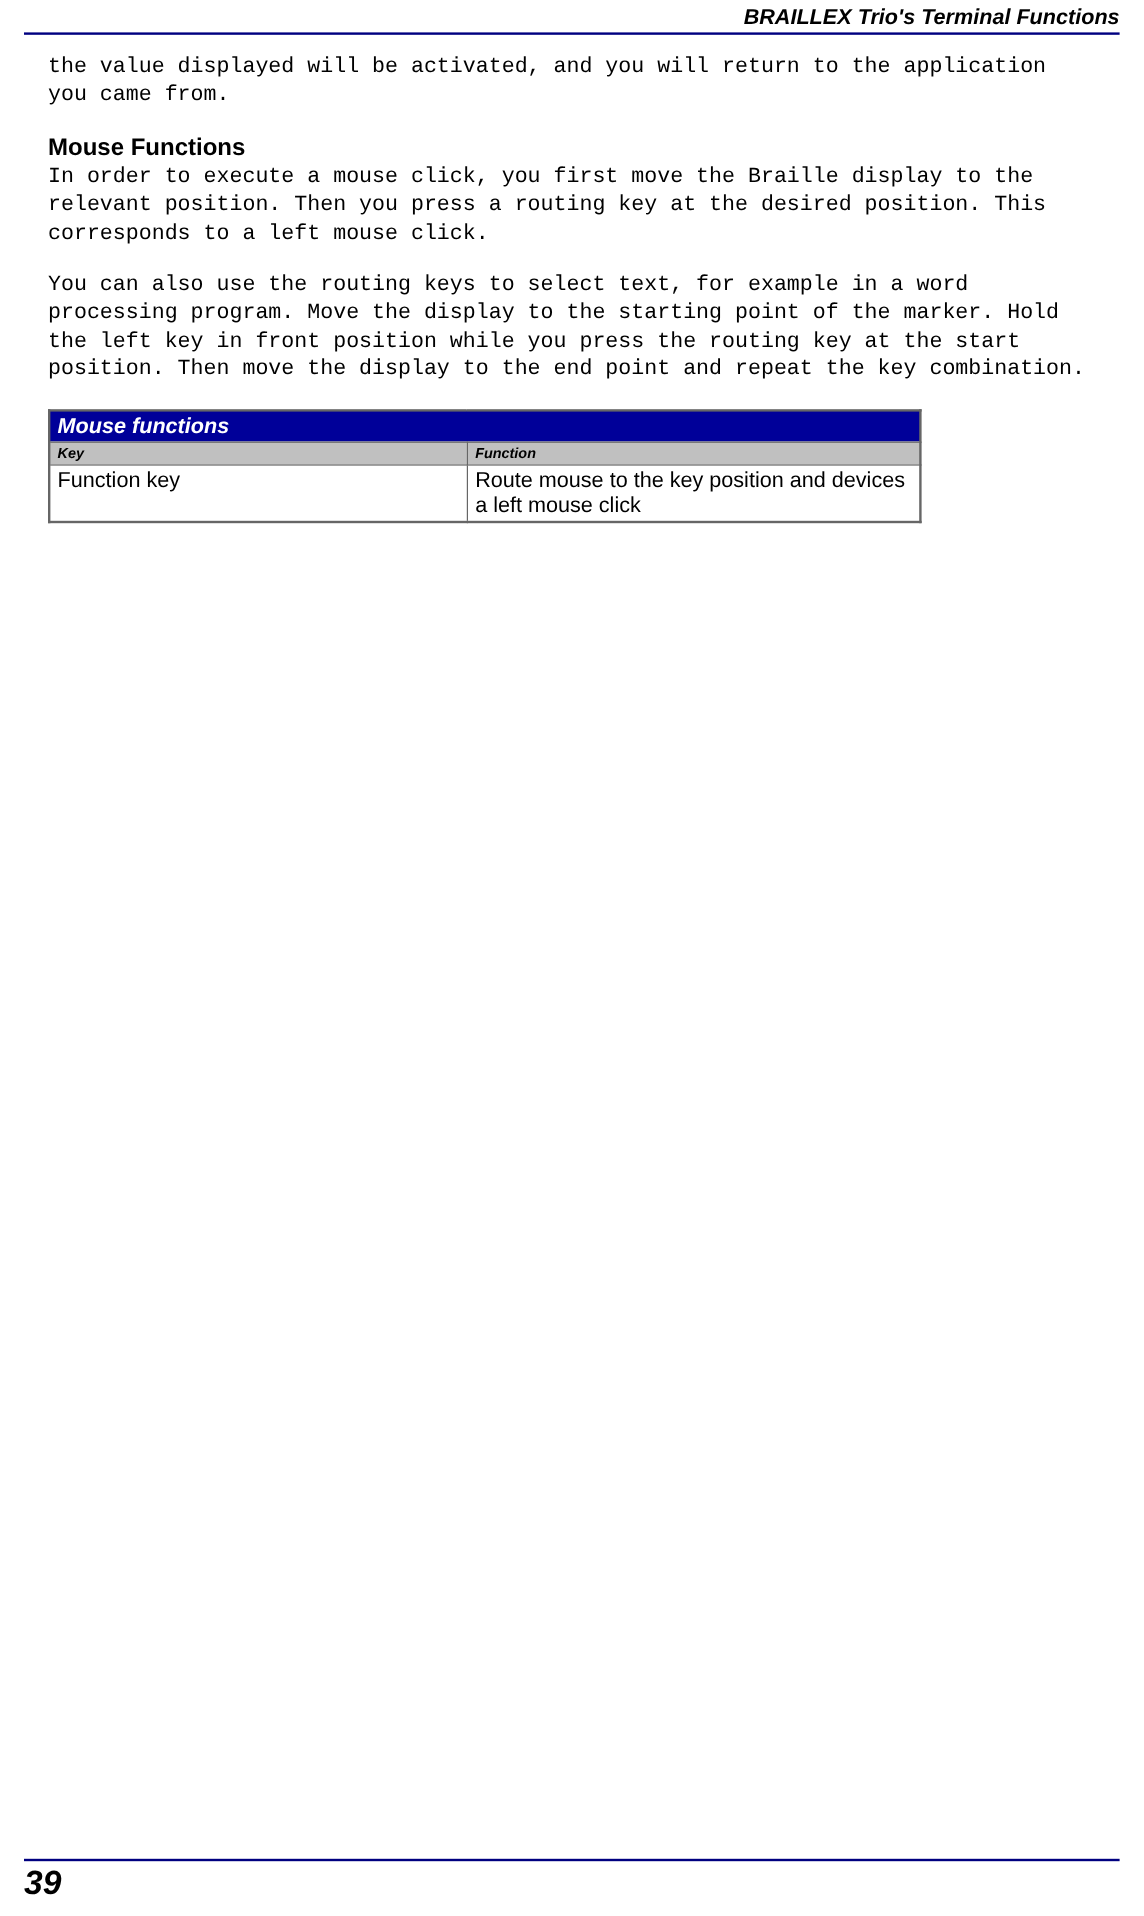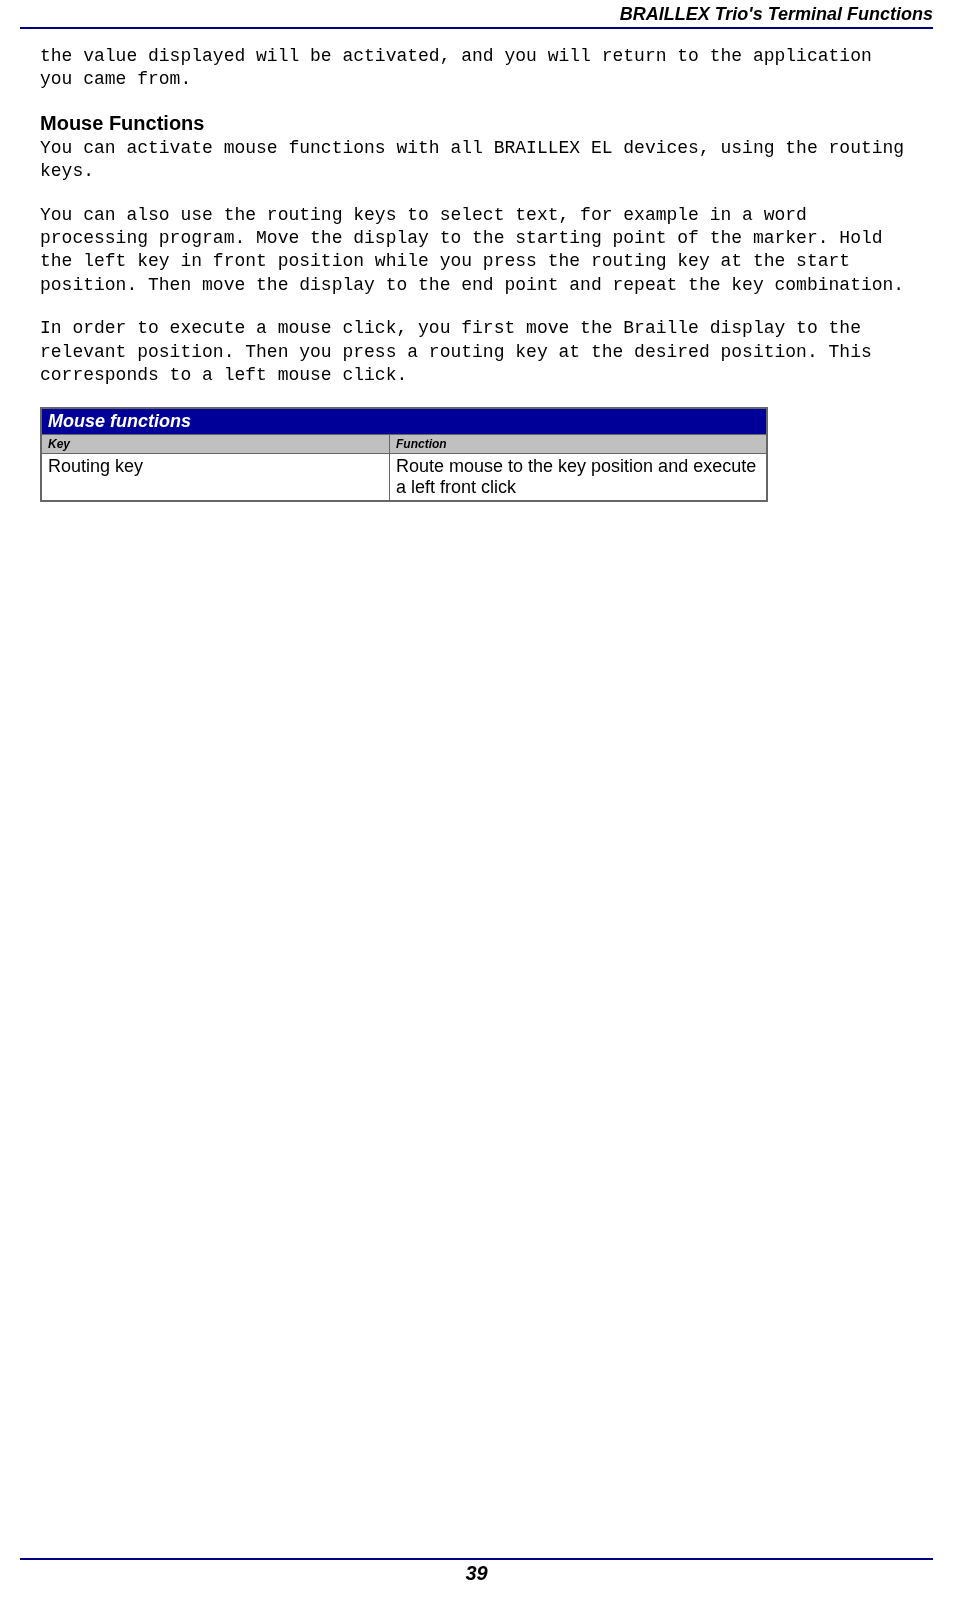--- a/index.html
+++ b/index.html
@@ -74,53 +74,52 @@
       bottom: 12px;
       left: 20px;
       right: 20px;
     }
     .footer-rule {
       border: none;
       border-top: 2px solid #000080;
       margin: 0 0 2px 0;
     }
     .page-num {
-      text-align: center;
+      text-align: left;
       font-weight: bold;
       font-style: italic;
-      font-size: 20px;
+      font-size: 28px;
     }
   </style>
 </head>
 <body>
 
 <div class="page">
   <div class="header-title">BRAILLEX Trio's Terminal Functions</div>
   <hr class="header-rule">
 
   <div class="content">
     <p>the value displayed will be activated, and you will return to the application you came from.</p>
 
     <h3>Mouse Functions</h3>
-    <p>You can activate mouse functions with all BRAILLEX EL devices, using the routing keys.</p>
+    <p>In order to execute a mouse click, you first move the Braille display to the relevant position. Then you press a routing key at the desired position. This corresponds to a left mouse click.</p>
     <p>You can also use the routing keys to select text, for example in a word processing program. Move the display to the starting point of the marker. Hold the left key in front position while you press the routing key at the start position. Then move the display to the end point and repeat the key combination.</p>
-    <p>In order to execute a mouse click, you first move the Braille display to the relevant position. Then you press a routing key at the desired position. This corresponds to a left mouse click.</p>
 
     <table class="mouse-table">
       <tbody>
           <tr class="title-row">
         <td colspan="2">Mouse functions</td>
       </tr>
       <tr class="header-row">
         <th class="col1">Key</th>
         <th class="col2">Function</th>
       </tr>
       <tr>
-        <td>Routing key</td>
-        <td>Route mouse to the key position and execute a left front click</td>
+        <td>Function key</td>
+        <td>Route mouse to the key position and devices a left mouse click</td>
       </tr>
     </tbody>
       </table>
   </div>
 
   <div class="footer">
     <hr class="footer-rule">
     <div class="page-num">39</div>
   </div>
 </div>

